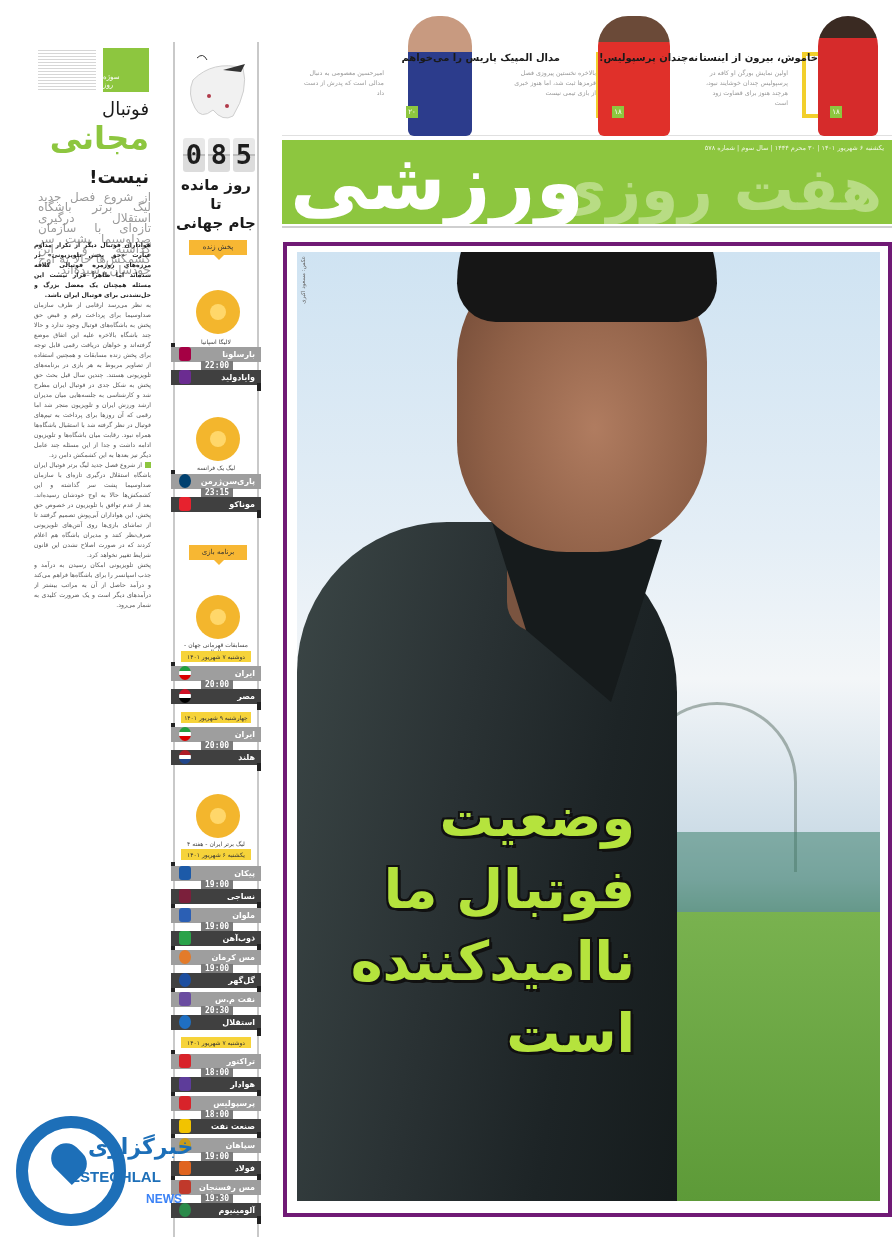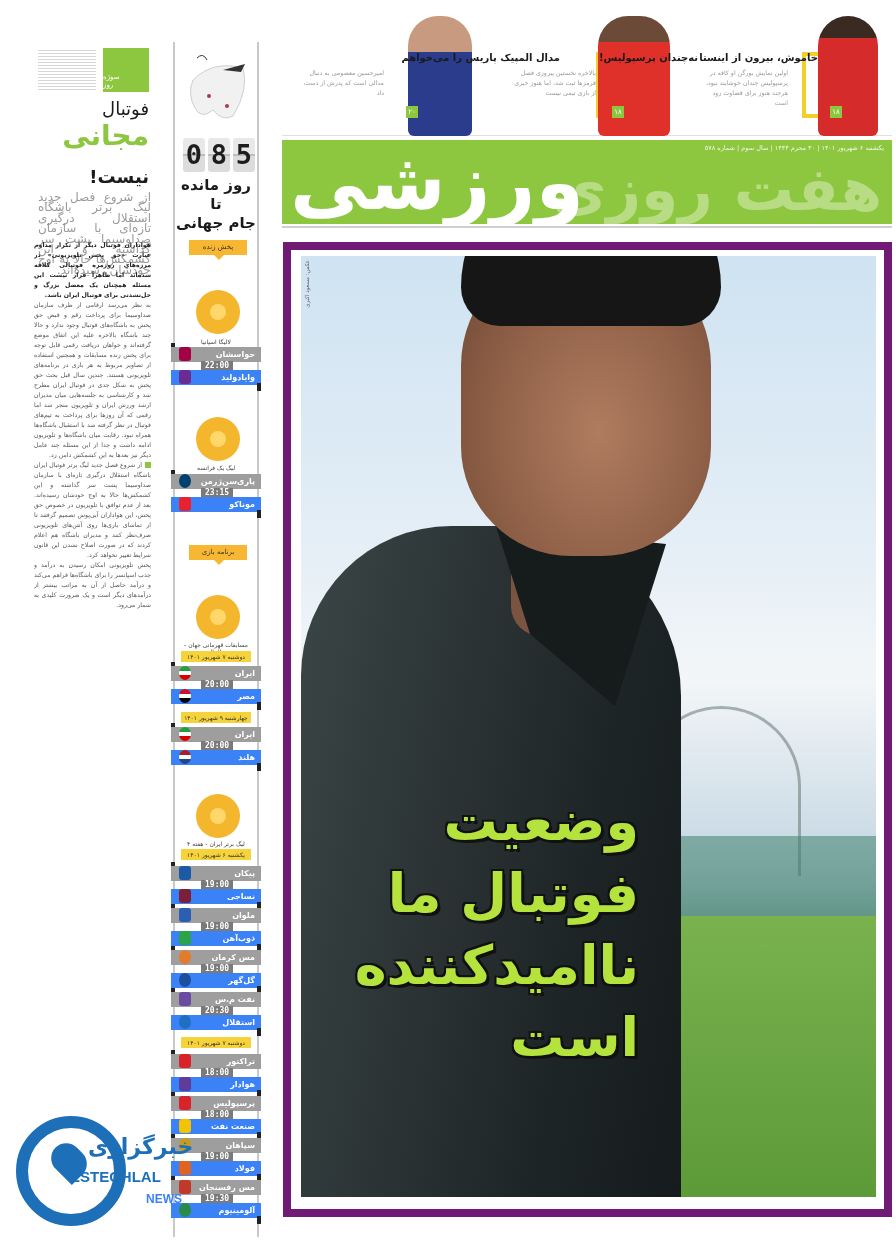--- a/index.html
+++ b/index.html
@@ -6,21 +6,21 @@
   html, body { width: 896px; height: 1245px; overflow: hidden; background: #ffffff; }
   body { position: relative; font-family: "DejaVu Sans", sans-serif; direction: ltr; }
 
   
   .editorial { position: absolute; left: 30px; top: 42px; width: 125px; height: 1200px; }
   .ed-box { position: absolute; right: 6px; top: 6px; width: 46px; height: 44px; background: #8dc63f; }
   .ed-box span { position: absolute; right: 19px; bottom: 3px; font-size: 7px; color: #ffffff; }
   .ed-lines { position: absolute; left: 8px; top: 8px; width: 58px; height: 40px;
     background: repeating-linear-gradient(#d6d6d6 0 1px, transparent 1px 3px); }
   .ed-title1 { position: absolute; right: 6px; top: 56px; font-size: 18px; font-weight: normal; color: #1a1a1a; direction: rtl; }
-  .ed-title2 { position: absolute; right: 6px; top: 80px; font-size: 28px; font-weight: bold; color: #8dc63f; direction: rtl; line-height: 1; }
+  .ed-title2 { position: absolute; right: 6px; top: 80px; font-size: 32px; font-weight: bold; color: #8dc63f; direction: rtl; line-height: 1; }
   .ed-title3 { position: absolute; right: 6px; top: 124px; font-size: 18px; font-weight: bold; color: #1a1a1a; direction: rtl; }
   .ed-lead { position: absolute; left: 8px; right: 4px; top: 150px; font-size: 12px; line-height: 10.4px; color: #9a9a9a; direction: rtl; text-align: justify; }
   .ed-body { position: absolute; left: 4px; right: 4px; top: 198px; bottom: 0; font-size: 6.2px; line-height: 10px; color: #555; direction: rtl; text-align: justify; overflow: hidden; }
   .ed-body b { color: #222; }
   .ed-bullet { display: inline-block; width: 6px; height: 6px; background: #8dc63f; margin-left: 3px; vertical-align: middle; }
 
   
   .sched { position: absolute; left: 173px; top: 42px; width: 86px; height: 1195px; border-left: 2px solid #c9c9c9; border-right: 2px solid #c9c9c9; }
   .mascot { position: absolute; left: 8px; top: 8px; width: 70px; height: 74px; }
   .countdown { position: absolute; left: 8px; top: 96px; display: flex; gap: 3px; }
@@ -29,21 +29,21 @@
   .cd-label { position: absolute; left: 0; right: 0; top: 134px; text-align: center; font-size: 15px; font-weight: bold; color: #1a1a1a; direction: rtl; line-height: 19px; }
   .tag { position: absolute; left: 14px; width: 58px; height: 15px; background: #f7b733; font-size: 7px; color: #333; text-align: center; line-height: 15px; direction: rtl; }
   .tag::after { content: ""; position: absolute; left: 25px; bottom: -5px; border-left: 5px solid transparent; border-right: 5px solid transparent; border-top: 5px solid #f7b733; }
   .comp-logo { position: absolute; left: 21px; width: 44px; height: 44px; border-radius: 50%; background: #f3b62d; }
   .comp-logo::after { content: ""; position: absolute; left: 14px; top: 14px; width: 16px; height: 16px; border-radius: 50%; background: #ffd76a; }
   .comp-name { position: absolute; left: 2px; right: 2px; font-size: 6px; color: #444; text-align: center; direction: rtl; }
   .date-strip { position: absolute; left: 6px; right: 6px; height: 11px; background: #f6d33a; font-size: 6px; color: #333; text-align: center; line-height: 11px; direction: rtl; }
   .match { position: absolute; left: -4px; width: 90px; height: 40px; }
   .team { position: absolute; left: 0; right: 0; height: 15px; background: #9e9e9e; color: #ffffff; font-size: 8px; font-weight: bold; direction: rtl; padding-right: 6px; line-height: 15px; }
   .team.t1 { top: 0; }
-  .team.t2 { top: 23px; background: #3b82f6; }
+  .team.t2 { top: 23px; background: #404040; }
   .team .crest { position: absolute; left: 8px; top: 0; width: 12px; height: 14px; border-radius: 3px; }
   .kick { position: absolute; left: 30px; top: 14px; font-size: 8px; font-weight: bold; color: #ffffff; font-family: "DejaVu Sans Mono", monospace; background: #7a7a7a; padding: 0 4px; height: 10px; line-height: 10px; }
   .match::before, .match::after { content: ""; position: absolute; width: 4px; height: 8px; background: #222; }
   .match::before { left: 0; top: -4px; }
   .match::after { right: 0; bottom: -4px; }
 
   
   .teasers { position: absolute; left: 282px; top: 8px; width: 610px; height: 128px; border-bottom: 1px solid #e0e0e0; }
   .teaser { position: absolute; top: 0; height: 128px; width: 200px; }
   .teaser .frame { position: absolute; top: 44px; width: 48px; height: 66px; border: 4px solid #f2cf2b; }
@@ -53,21 +53,21 @@
   .teaser .t-page { position: absolute; top: 98px; width: 12px; height: 12px; background: #8dc63f; font-size: 7px; color: #fff; text-align: center; line-height: 12px; margin-left: 28px; }
 
   
   .masthead { position: absolute; left: 282px; top: 140px; width: 610px; height: 84px; background: #8dc63f; overflow: hidden; }
   .mh-ghost { position: absolute; right: 10px; top: 18px; font-size: 60px; font-weight: bold; color: #b8dc84; direction: rtl; letter-spacing: 6px; line-height: 62px; }
   .mh-main { position: absolute; left: 8px; top: 0; font-size: 78px; font-weight: bold; color: #ffffff; direction: rtl; line-height: 84px; letter-spacing: 2px; }
   .mh-dateline { position: absolute; right: 8px; top: 4px; font-size: 6.5px; color: #f2f7e6; direction: rtl; }
   .mh-underline { position: absolute; left: 282px; top: 226px; width: 610px; height: 2px; background: #cfcfcf; }
 
   
-  .hero { position: absolute; left: 283px; top: 242px; width: 609px; height: 975px; border: 8px solid #701a75; background: #ffffff; }
+  .hero { position: absolute; left: 283px; top: 242px; width: 609px; height: 975px; border: 4px solid #701a75; background: #ffffff; }
   .hero-inner { position: absolute; left: 10px; top: 6px; right: 8px; bottom: 12px; overflow: hidden;
     background: linear-gradient(180deg, #cfe3f2 0%, #e4eef6 30%, #f3f6f8 45%, #cbdbe6 62%, #b7cdd6 66%, #90b2a8 70%, #6f9c6b 74%, #6ea548 78%, #5f9a3c 100%); }
   .photo-credit { position: absolute; left: 3px; top: 4px; font-size: 5.5px; color: #666; writing-mode: vertical-rl; transform: rotate(180deg); direction: rtl; }
   .fence { position: absolute; left: 330px; top: 580px; width: 260px; height: 90px; background: rgba(64,130,110,0.55); }
   .dome { position: absolute; left: 340px; top: 450px; width: 160px; height: 170px; border: 3px solid rgba(90,110,100,0.5); border-bottom: none; border-radius: 80px 80px 0 0; }
   .grass { position: absolute; left: 0; right: 0; top: 660px; bottom: 0; background: linear-gradient(180deg, #79b24f, #5d9a38); }
   .person-body { position: absolute; left: 0; top: 270px; width: 380px; height: 730px; background: linear-gradient(100deg, #3b4646 0%, #2a3234 40%, #1d2426 70%, #151b1c 100%); border-radius: 150px 170px 0 0; }
   .collar { position: absolute; left: 195px; top: 270px; width: 170px; height: 180px; background: #161b1c; clip-path: polygon(0 0, 100% 10%, 70% 100%, 20% 60%); }
   .neck { position: absolute; left: 210px; top: 230px; width: 130px; height: 150px; background: #7a5440; border-radius: 30px; }
   .head { position: absolute; left: 160px; top: -10px; width: 250px; height: 310px; background: radial-gradient(ellipse at 55% 60%, #b07c60 0%, #8f6047 55%, #6b4533 100%); border-radius: 120px 120px 110px 110px; }
@@ -120,21 +120,21 @@
   <div class="cd-label">
     <div>روز مانده تا</div>
     <div>جام جهانی</div>
   </div>
 
   <div class="tag" style="top:198px">پخش زنده</div>
 
   <div class="comp-logo" style="top:248px"></div>
   <div class="comp-name" style="top:296px">لالیگا اسپانیا</div>
   <div class="match" style="top:305px">
-    <div class="team t1"><span>حواسشان</span><span class="crest" style="background:#a50044"></span></div>
+    <div class="team t1"><span>بارسلونا</span><span class="crest" style="background:#a50044"></span></div>
     <div class="kick">22:00</div>
     <div class="team t2"><span>وایادولید</span><span class="crest" style="background:#6b2c91"></span></div>
   </div>
 
   <div class="comp-logo" style="top:375px"></div>
   <div class="comp-name" style="top:422px">لیگ یک فرانسه</div>
   <div class="match" style="top:432px">
     <div class="team t1"><span>پاری‌سن‌ژرمن</span><span class="crest" style="background:#004170;border-radius:50%"></span></div>
     <div class="kick">23:15</div>
     <div class="team t2"><span>موناکو</span><span class="crest" style="background:#e7222e"></span></div>

